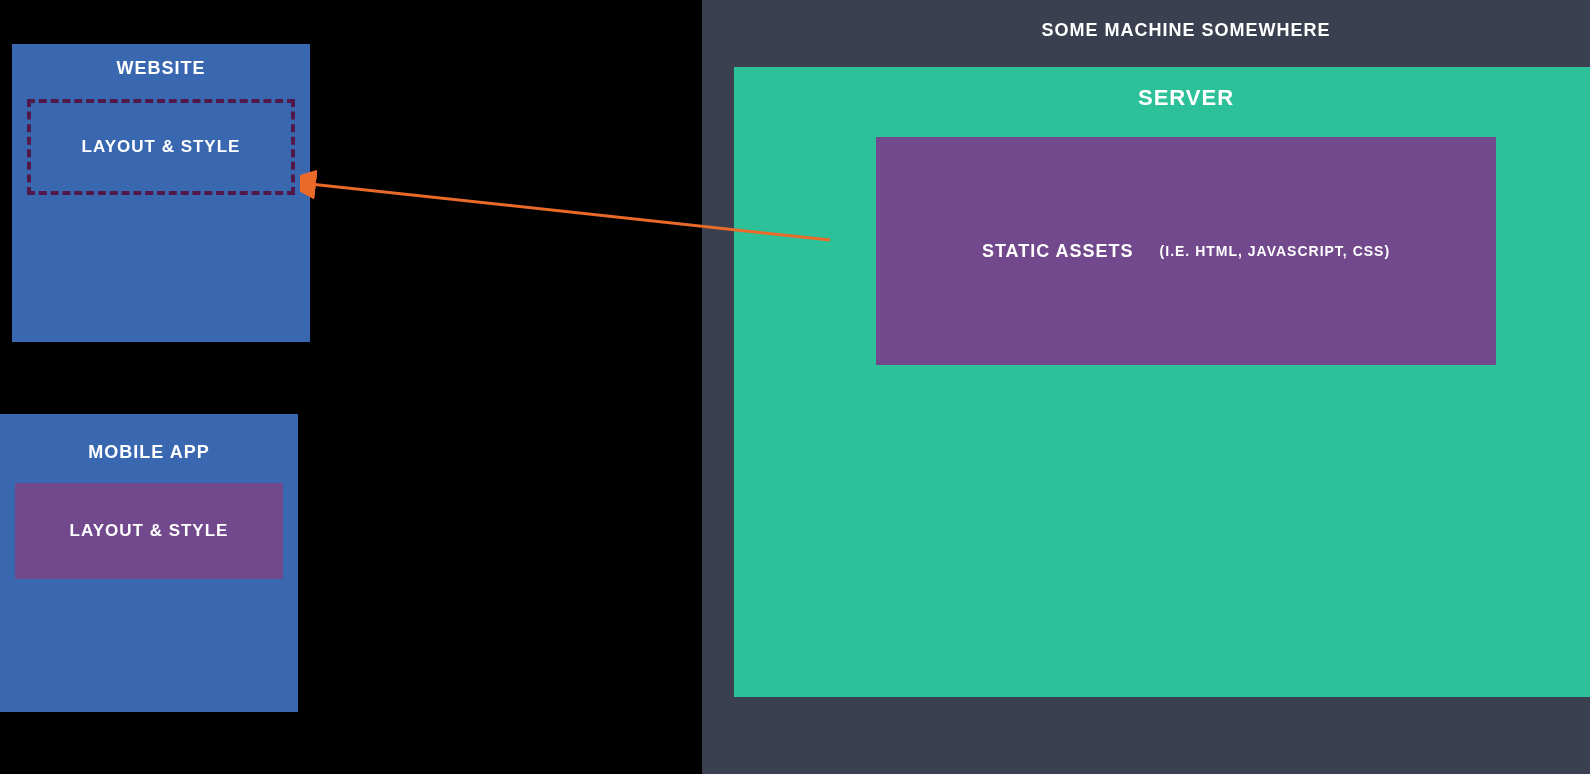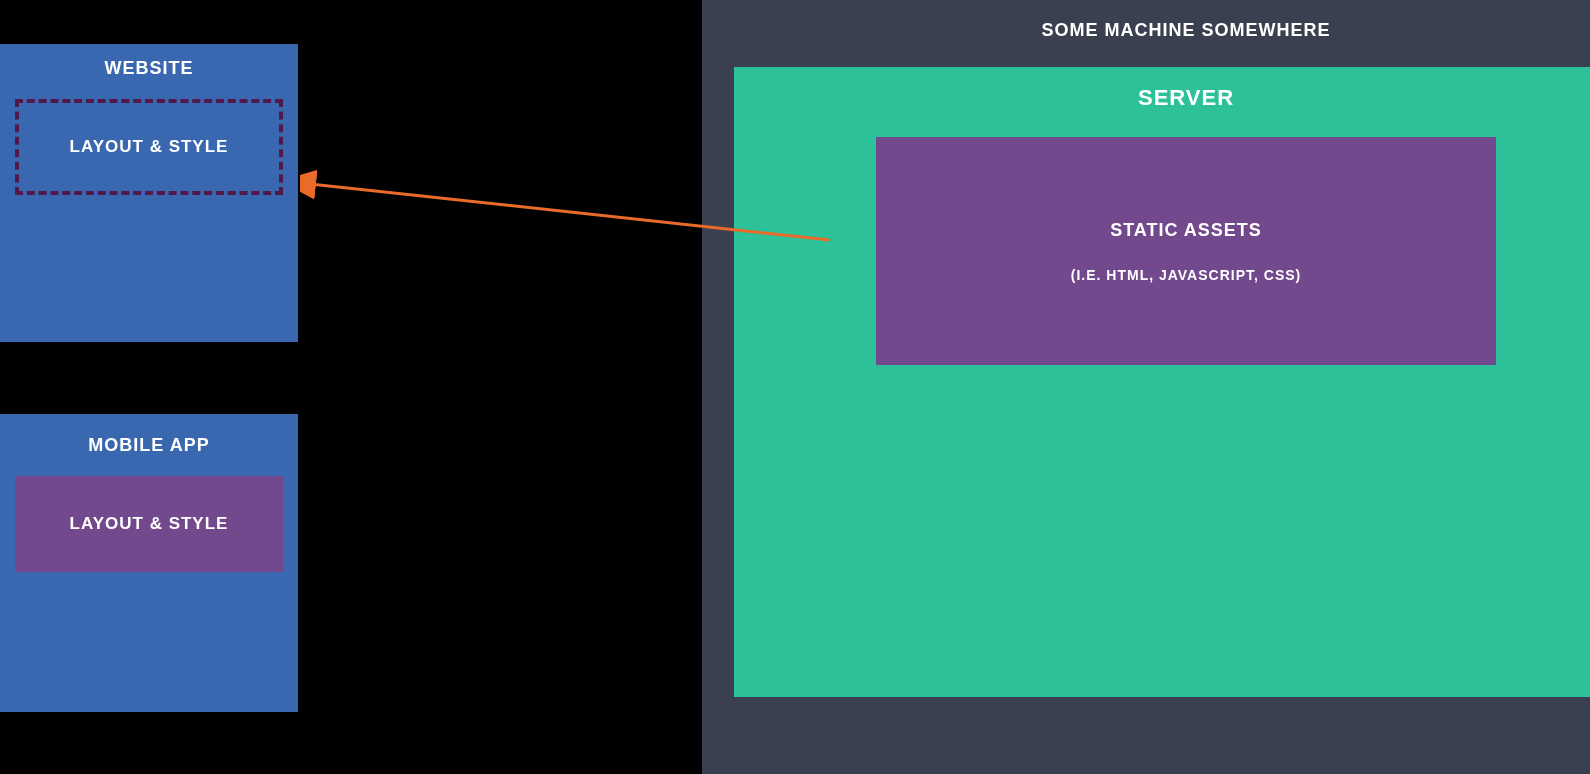--- a/index.html
+++ b/index.html
@@ -11,21 +11,21 @@
       background: #000;
       width: 1590px;
       height: 774px;
       position: relative;
       font-family: -apple-system, BlinkMacSystemFont, "Segoe UI", Arial, sans-serif;
       font-weight: 700;
       overflow: hidden;
     }
     .website-box {
       position: absolute;
-      left: 0;
+      left: 12px;
       top: 44px;
       width: 298px;
       height: 298px;
       background: #3968b1;
       padding: 14px 15px;
     }
     .website-title {
       color: #fff;
       text-align: center;
       font-size: 18px;
@@ -40,21 +40,21 @@
       font-size: 17px;
       letter-spacing: 1px;
     }
     .mobile-app-box {
       position: absolute;
       left: 0;
       top: 414px;
       width: 298px;
       height: 298px;
       background: #3968b1;
-      padding: 21px 15px;
+      padding: 28px 15px;
     }
     .mobile-app-title {
       color: #fff;
       text-align: center;
       font-size: 18px;
       letter-spacing: 1px;
       margin-bottom: 20px;
     }
     .layout-style-solid {
       background: #72498c;
@@ -92,21 +92,21 @@
       font-size: 22px;
       letter-spacing: 1px;
       margin-bottom: 26px;
     }
     .static-assets-box {
       background: #72498c;
       width: 620px;
       height: 228px;
       margin: 0 auto;
       display: flex;
-      flex-direction: column;
+      flex-direction: row;
       justify-content: center;
       align-items: center;
       gap: 26px;
     }
     .static-assets-title {
       color: #fff;
       font-size: 18px;
       letter-spacing: 1px;
     }
     .static-assets-subtitle {

